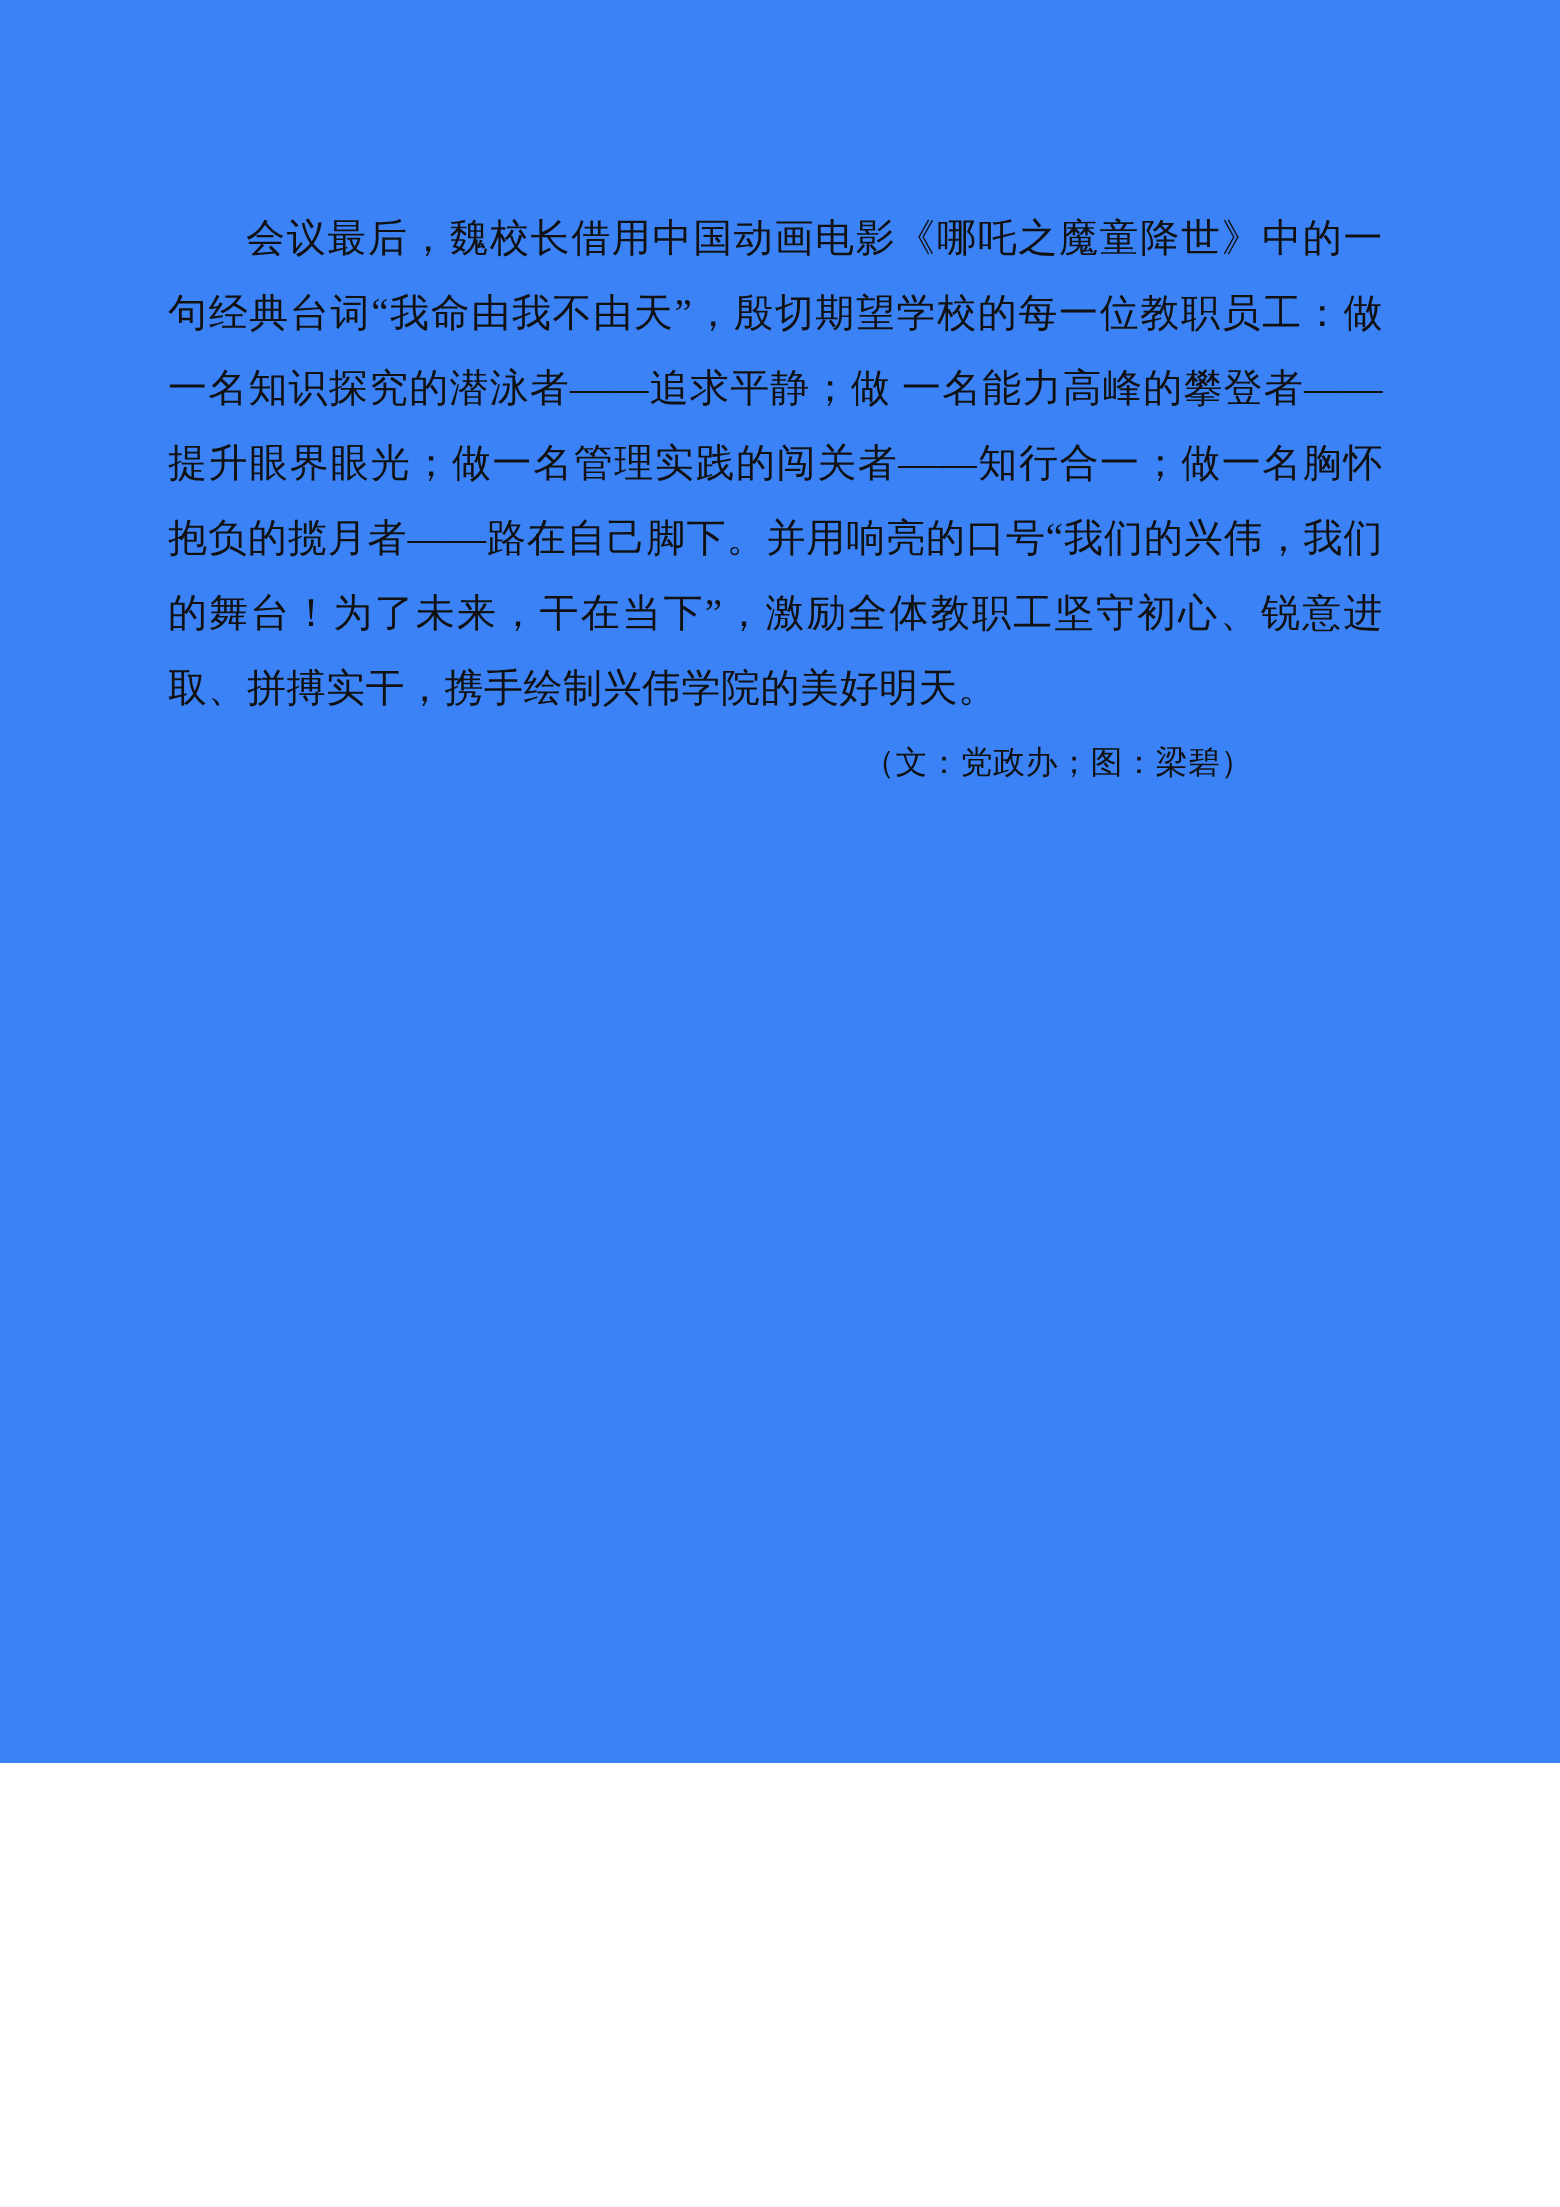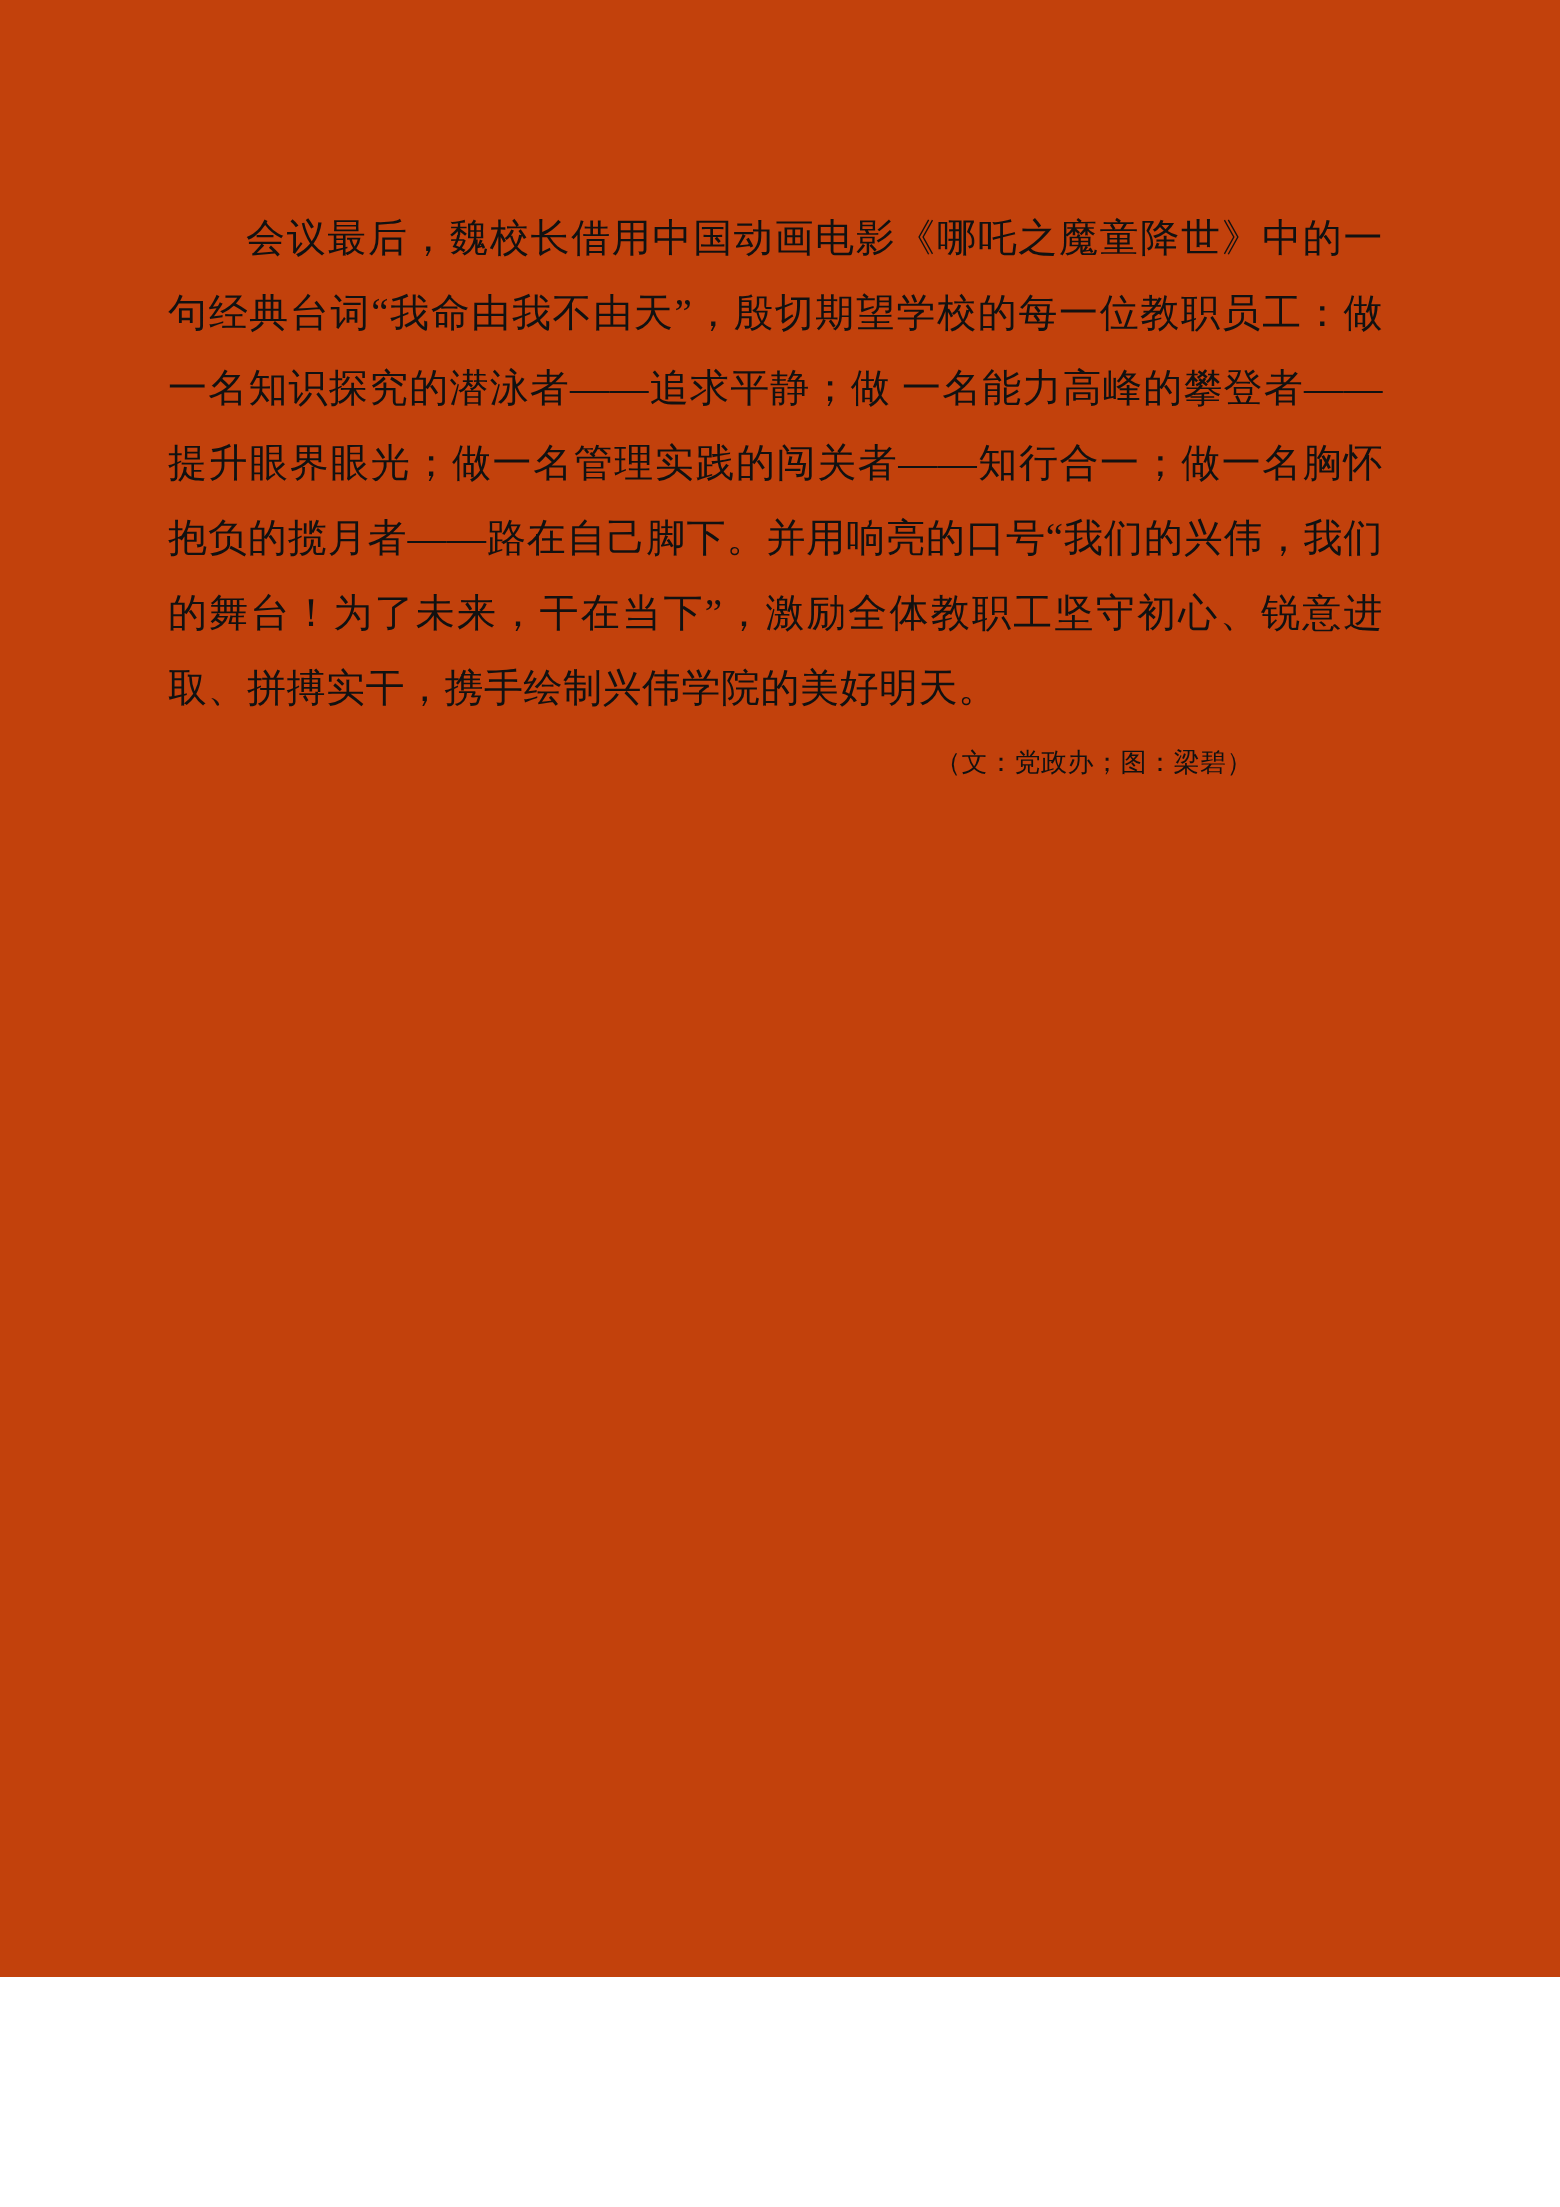--- a/index.html
+++ b/index.html
@@ -3,22 +3,22 @@
 <meta charset="utf-8">
 <style>
   html, body {
     margin: 0;
     padding: 0;
     background: #ffffff;
   }
   .document-page {
     position: relative;
     width: 1560px;
-    height: 1977px;
-    background: #c2410c;
+    height: 1763px;
+    background: #3b82f6;
     overflow: hidden;
     font-family: "Liberation Serif", "DejaVu Serif", serif;
     color: #111111;
   }
   .text-block {
     position: absolute;
     left: 168px;
     top: 200px;
     width: 1215px;
   }
@@ -28,21 +28,21 @@
     line-height: 75px;
     text-align: justify;
     text-justify: inter-ideograph;
     text-indent: 2em;
     letter-spacing: 0.5px;
     word-break: break-all;
   }
   .attribution {
     margin: 0;
     margin-right: 130px;
-    font-size: 26px;
+    font-size: 32px;
     line-height: 75px;
     text-align: right;
     letter-spacing: 0.5px;
   }
   .page-footer {
     position: absolute;
     left: 0;
     top: 2050px;
     width: 100%;
     text-align: center;

